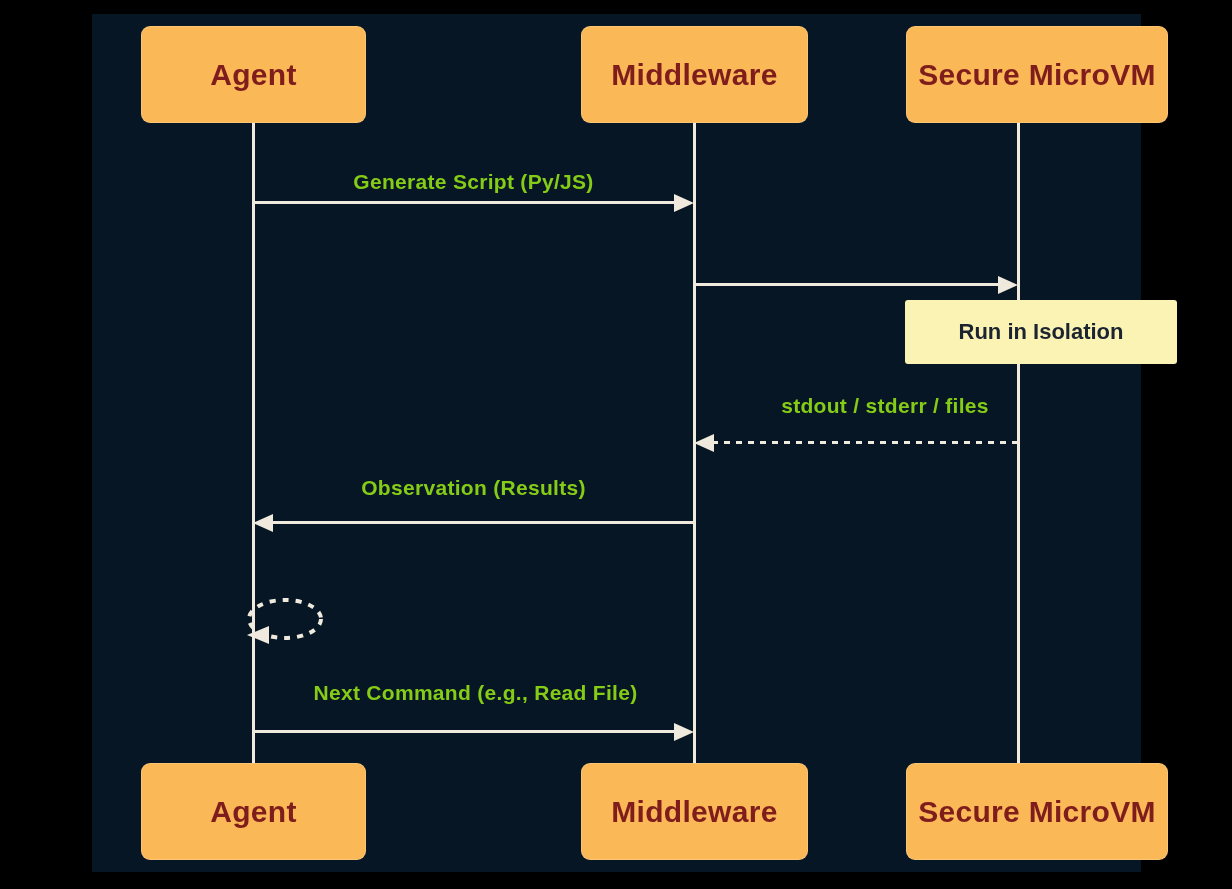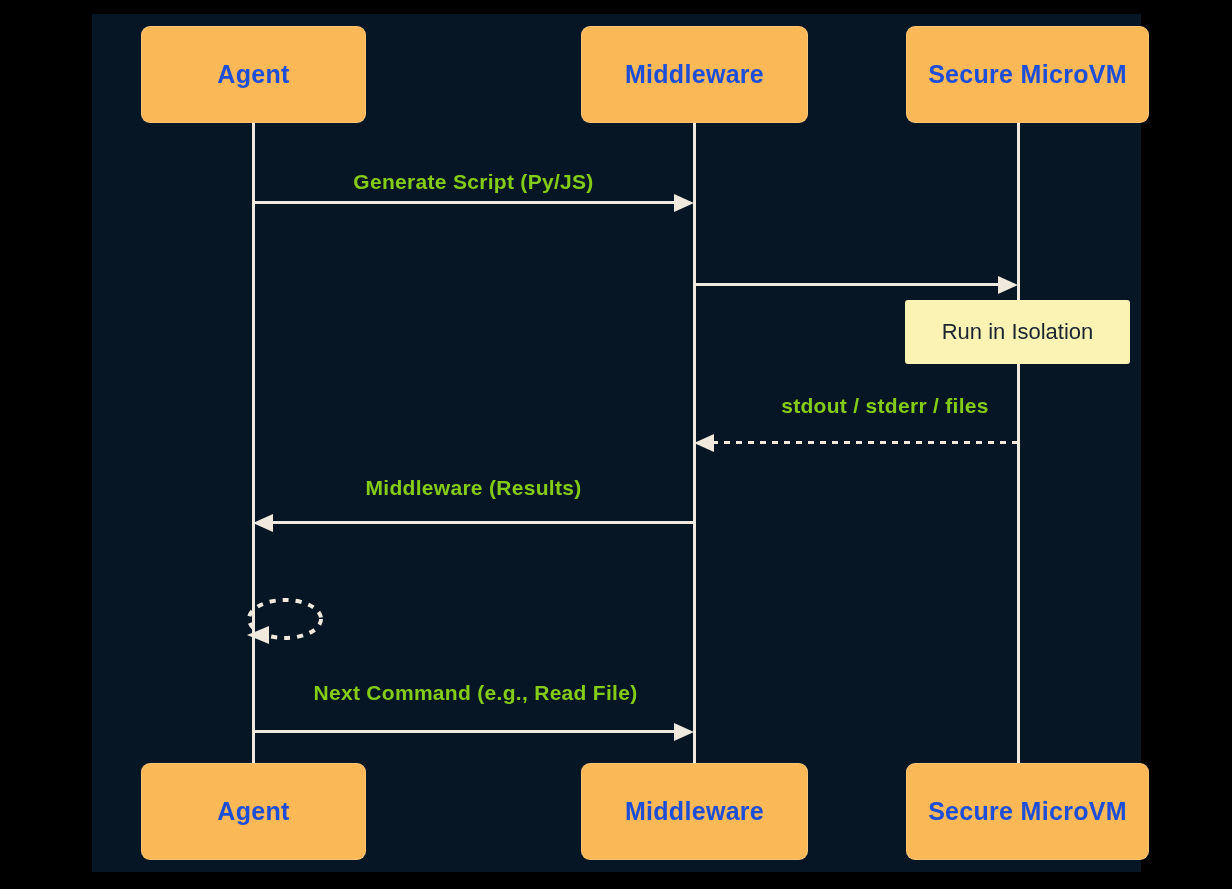--- a/index.html
+++ b/index.html
@@ -26,30 +26,30 @@
   .actor-box {
     position: absolute;
     height: 97px;
     background: #FBB857;
     border: 1px solid rgba(250, 236, 210, 0.25);
     border-radius: 9px;
     box-sizing: border-box;
     display: flex;
     align-items: center;
     justify-content: center;
-    color: #1d4ed8;
-    font-size: 25px;
+    color: #7f1d1d;
+    font-size: 30px;
     font-weight: 600;
     letter-spacing: 0.3px;
   }
   .row-top { top: 12px; }
   .row-bottom { top: 749px; }
   .col-agent { left: 49px; width: 225px; }
   .col-middleware { left: 489px; width: 227px; justify-content: center; }
-  .col-microvm { left: 814px; width: 243px; }
+  .col-microvm { left: 814px; width: 262px; }
 
   .lifeline {
     position: absolute;
     top: 109px;
     height: 640px;
     width: 3px;
     background: #EFEADD;
   }
   .lifeline-agent { left: 160px; }
   .lifeline-middleware { left: 601px; }
@@ -84,30 +84,30 @@
     position: absolute;
     width: 0; height: 0;
     border-top: 9px solid transparent;
     border-bottom: 9px solid transparent;
     border-right: 20px solid #EFEADD;
   }
   .note-box {
     position: absolute;
     left: 813px;
     top: 286px;
-    width: 225px;
+    width: 272px;
     height: 64px;
     background: #FAF3B4;
     border-radius: 3px;
     display: flex;
     align-items: center;
     justify-content: center;
     color: #1B2430;
     font-size: 22px;
-    font-weight: 400;
+    font-weight: 700;
   }
   .self-loop-svg {
     position: absolute;
     left: 152px;
     top: 582px;
     width: 82px;
     height: 52px;
   }
 </style>
 </head>
@@ -138,21 +138,21 @@
     <div class="arrow-right" style="left:906px; top:262px;"></div>
 
     <div class="note-box">
       <span>Run in Isolation</span>
     </div>
 
     <div class="msg-label" style="left:602px; top:380px; width:324px;padding-left:29px;">stdout / stderr / files</div>
     <div class="msg-line-dashed" style="left:620px; top:427px; width:306px;"></div>
     <div class="arrow-left" style="left:602px; top:420px;"></div>
 
-    <div class="msg-label" style="left:161px; top:462px; width:441px;">Middleware (Results)</div>
+    <div class="msg-label" style="left:161px; top:462px; width:441px;">Observation (Results)</div>
     <div class="msg-line-solid" style="left:178px; top:507px; width:424px;"></div>
     <div class="arrow-left" style="left:161px; top:500px;"></div>
 
     <svg class="self-loop-svg" viewBox="0 0 82 52">
       <ellipse cx="41" cy="23" rx="36" ry="19" fill="none" stroke="#EFEADD" stroke-width="4" stroke-dasharray="6 7"></ellipse>
       <polygon points="25,30 3,39 25,48" fill="#EFEADD"></polygon>
     </svg>
 
     <div class="msg-label" style="left:163px; top:667px; width:441px;">Next Command (e.g., Read File)</div>
     <div class="msg-line-solid" style="left:161px; top:716px; width:424px;"></div>

